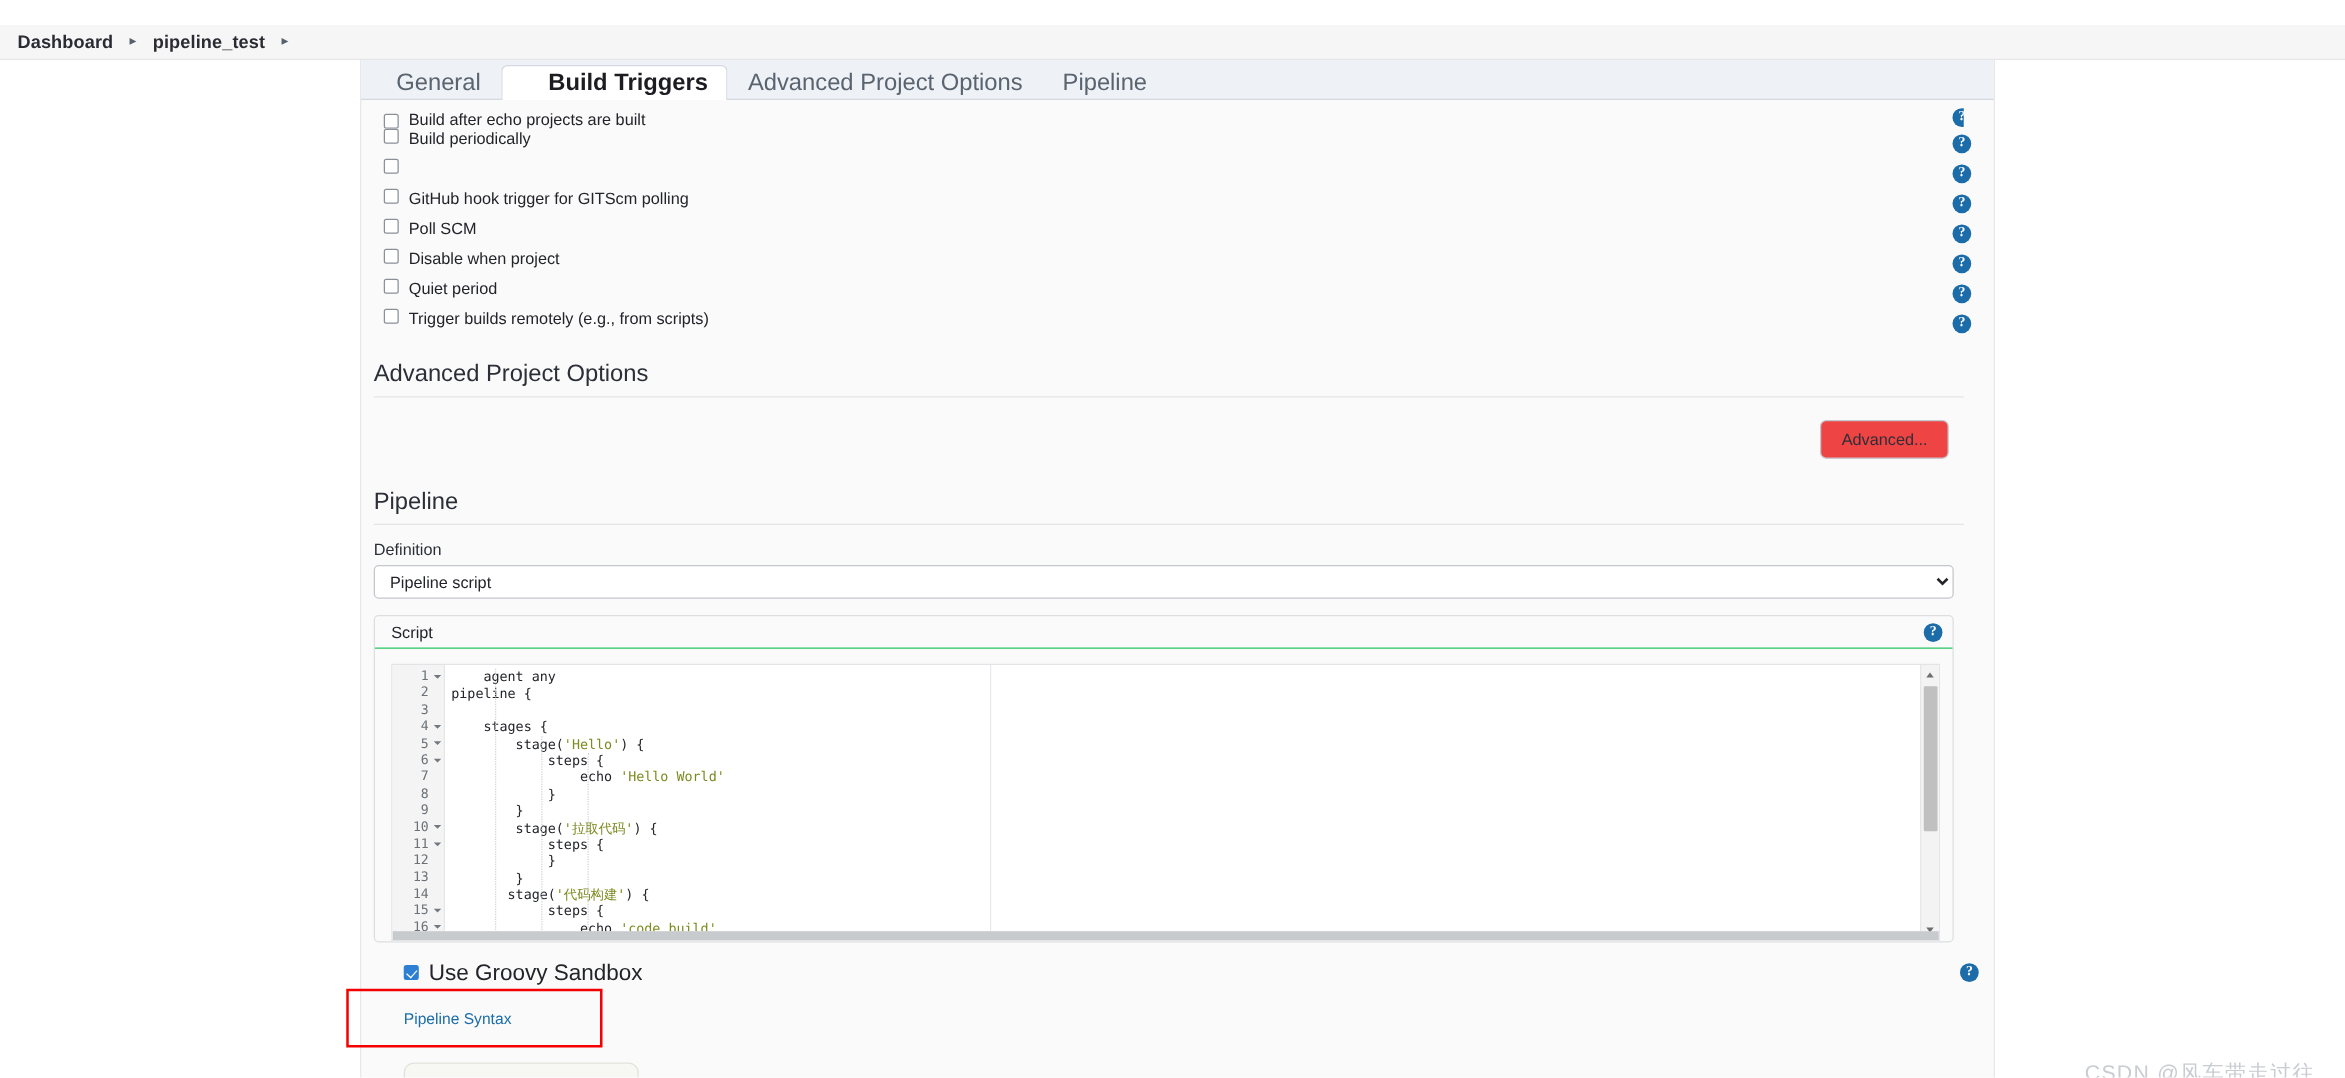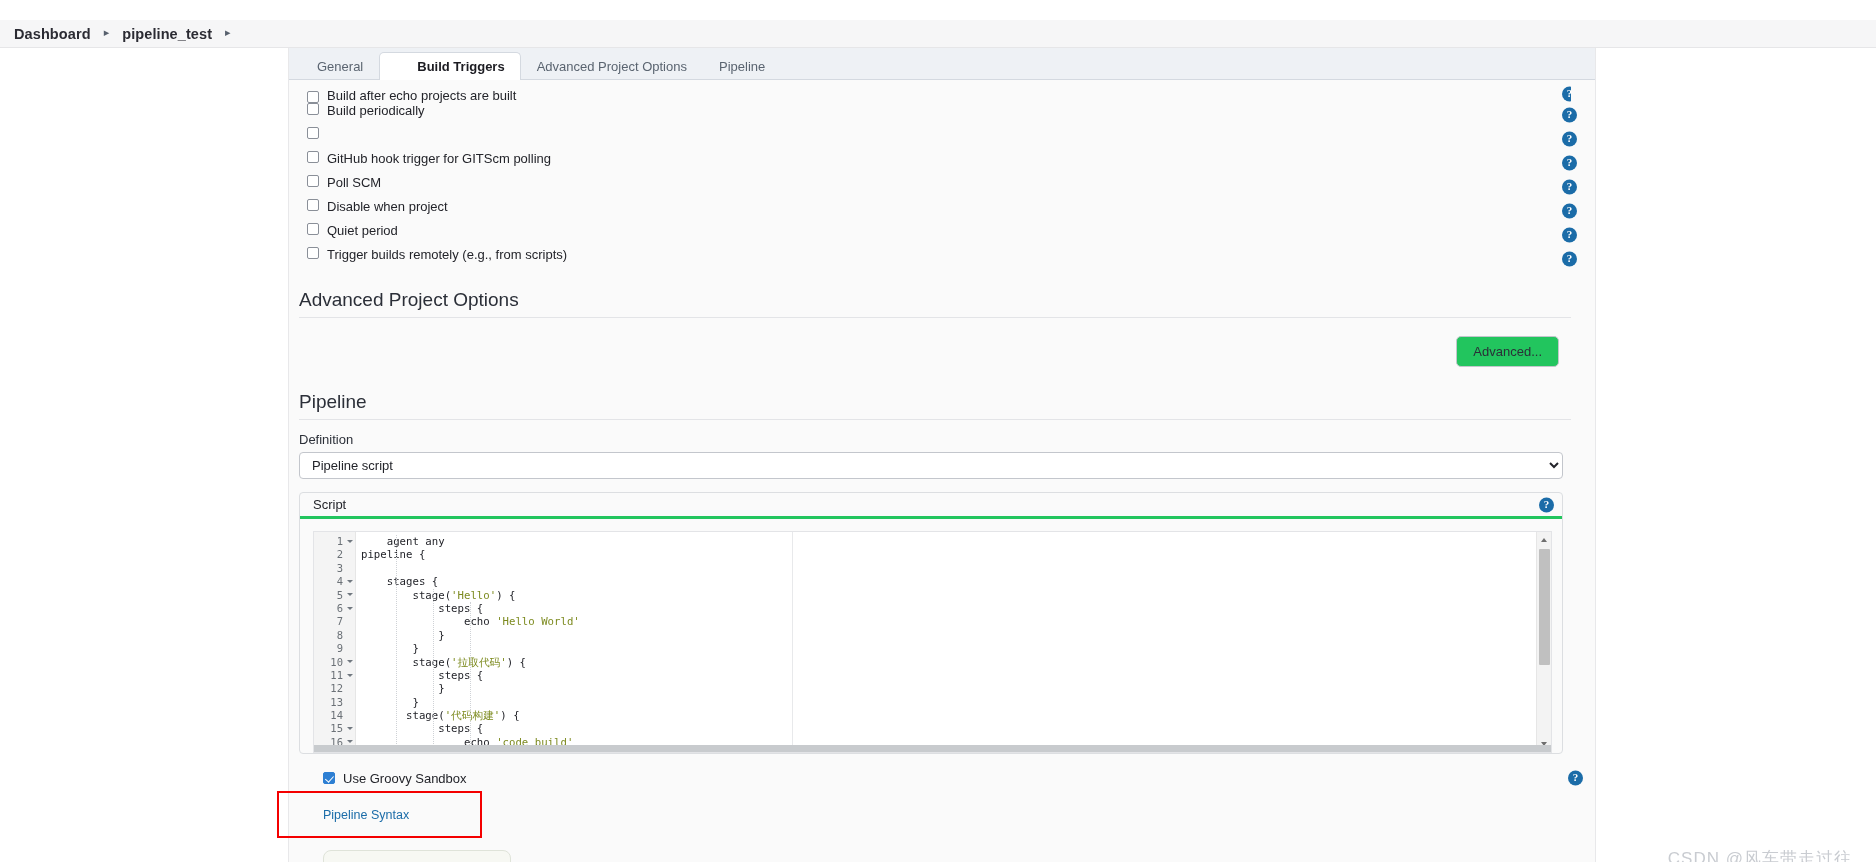--- a/index.html
+++ b/index.html
@@ -61,21 +61,21 @@
   #tab-bar {
     position: relative;
     height: 32px;
     background: #eef1f5;
     border-bottom: 1px solid #d4d9e0;
     display: flex;
     align-items: flex-end;
     padding-left: 12px;
   }
   .tab {
-    font-size: 13px;
+    font-size: 19px;
     color: #5a6470;
     padding: 6px 15px 7px 15px;
     line-height: 1;
     height: 28px;
     display: flex;
     align-items: center;
     cursor: pointer;
     border: 1px solid transparent;
     border-bottom: none;
     position: relative;
@@ -173,21 +173,21 @@
 
   
   #advanced-row {
     display: flex;
     justify-content: flex-end;
     padding: 18px 12px 6px 0;
   }
   #advanced-btn {
     font-size: 13px;
     color: #2b2f38;
-    background: #22c55e;
+    background: #ef4444;
     border: 1px solid #c3c6cc;
     border-radius: 5px;
     padding: 7px 16px;
     cursor: pointer;
     font-family: "Liberation Sans", sans-serif;
   }
 
   
   .field-label {
     font-size: 13px;
@@ -216,21 +216,21 @@
     border: 1px solid #dcdee1;
     border-radius: 4px;
     background: #fafafa;
   }
   #script-head {
     position: relative;
     height: 26px;
     display: flex;
     align-items: center;
     padding-left: 13px;
-    border-bottom: 3px solid #22c55e;
+    border-bottom: 1px solid #22c55e;
   }
   #script-head .lbl { font-size: 13px; color: #23242a; }
   #script-head .help-ico { right: 8px; }
 
   
   #editor {
     position: relative;
     margin: 12px 10px 0 13px;
     height: 222px;
     background: #fff;
@@ -339,21 +339,21 @@
 
   
   #sandbox-row {
     position: relative;
     display: flex;
     align-items: center;
     margin: 14px 0 0 29px;
     width: 1262px;
     height: 20px;
   }
-  #sandbox-row .cb-label { font-size: 13px; }
+  #sandbox-row .cb-label { font-size: 18px; }
   #sandbox-row .help-ico { right: 2px; }
 
   
   #syntax-wrap {
     position: relative;
     margin: 14px 0 0 29px;
     width: 200px;
   }
   #pipeline-syntax-link {
     display: inline-block;

